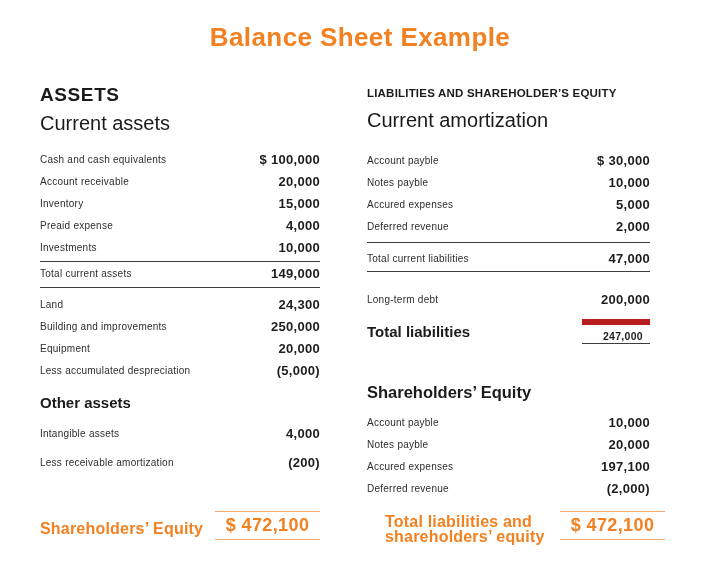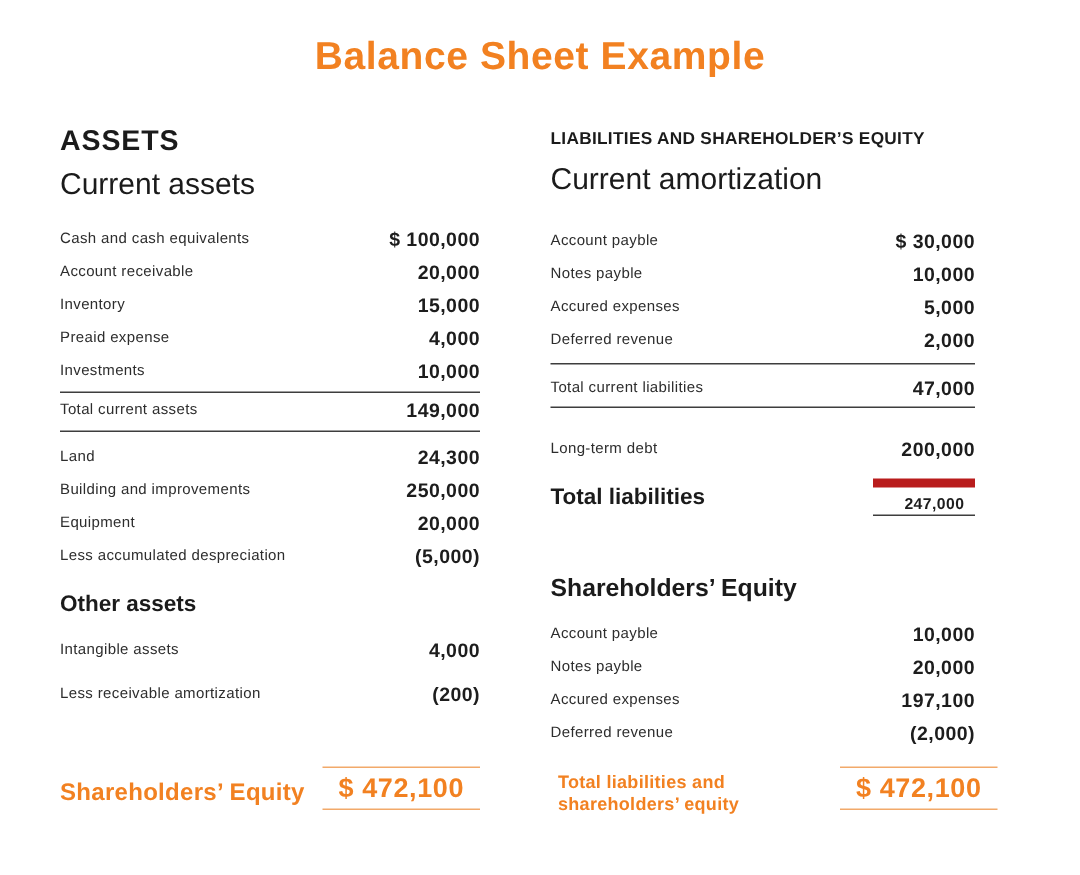--- a/index.html
+++ b/index.html
@@ -29,21 +29,21 @@
   .mt15{ margin-top:15px; }  .mt16{ margin-top:16px; }  .mt20{ margin-top:5px; }
   .mb7 { margin-bottom:7px; }
 
   .tl-row { display:flex; justify-content:space-between; align-items:center; margin-top:9px; }
   .mini-box { width:68px; border-top:6px solid #b91c1c; border-bottom:1px solid #3d3d3d;
               height:25px; line-height:23px; text-align:right; padding-right:7px;
               font-size:10.5px; font-weight:700; color:#1d1d1d; letter-spacing:0.3px; }
 
   .foot-label-left  { position:absolute; left:40px;  top:520px; font-size:16px; font-weight:700;
                       color:#F28121; letter-spacing:0.2px; }
-  .foot-label-right { position:absolute; left:372px; top:514px; width:165px; font-size:12px;
+  .foot-label-right { position:absolute; left:385px; top:514px; width:165px; font-size:16px;
                       font-weight:700; color:#F28121; line-height:15px; letter-spacing:0.2px; }
   .amount-box { position:absolute; top:511px; height:29px; border-top:1.5px solid #F2A96A;
                 border-bottom:1.5px solid #F2A96A; text-align:center; line-height:26px;
                 font-size:18px; font-weight:700; color:#F28121; letter-spacing:0.4px; }
   .amount-box.left  { left:215px; width:105px; }
   .amount-box.right { left:560px; width:105px; }
 </style>
 </head>
 <body>
 

